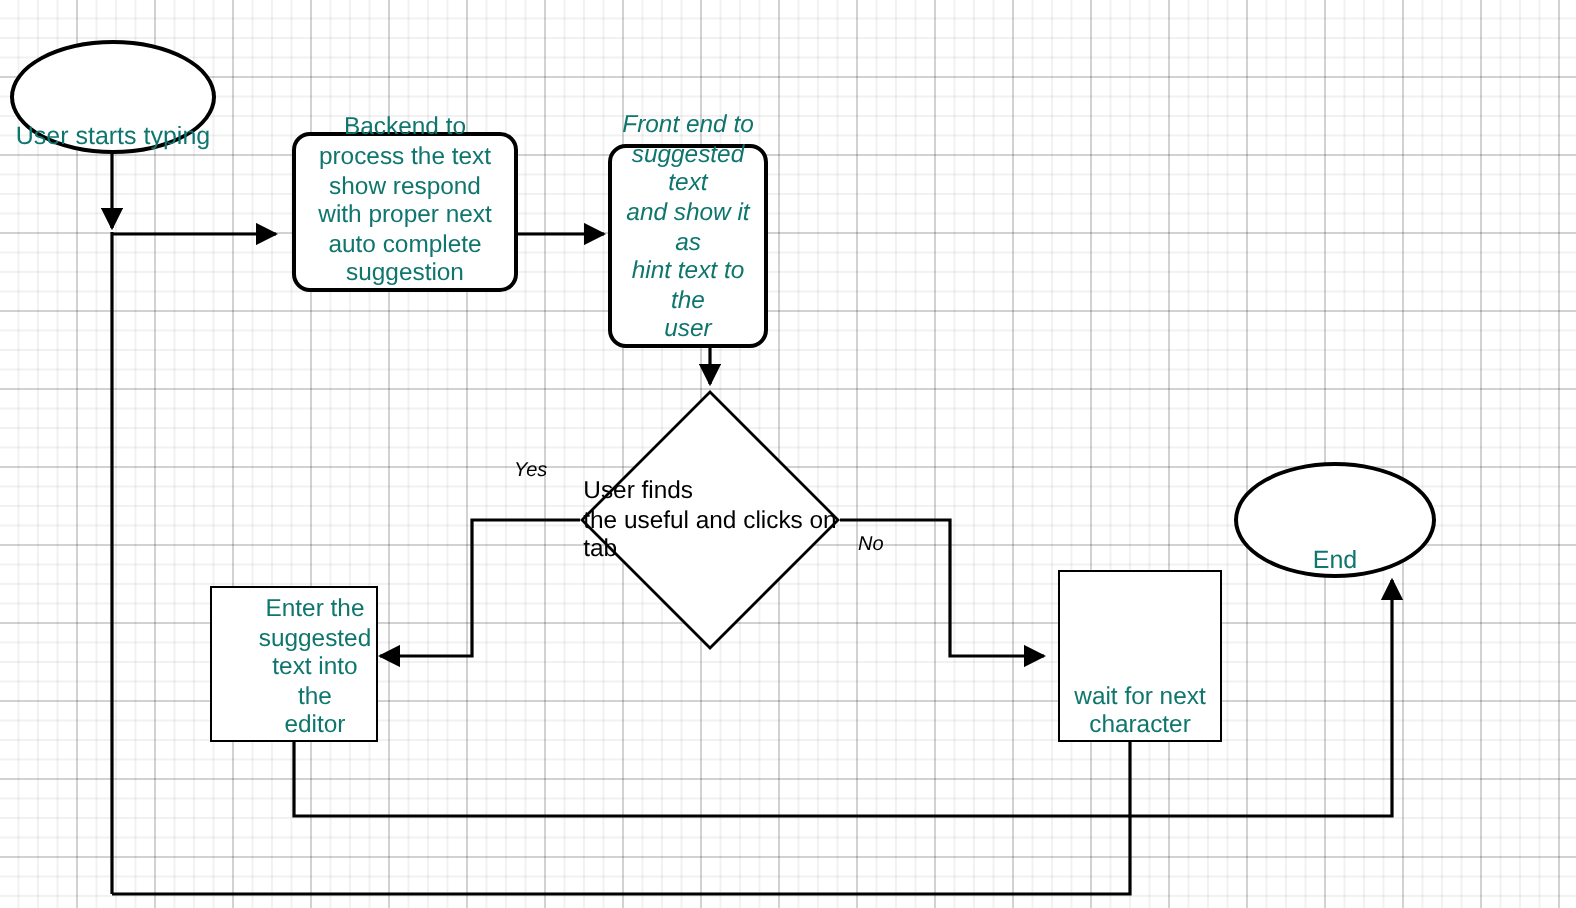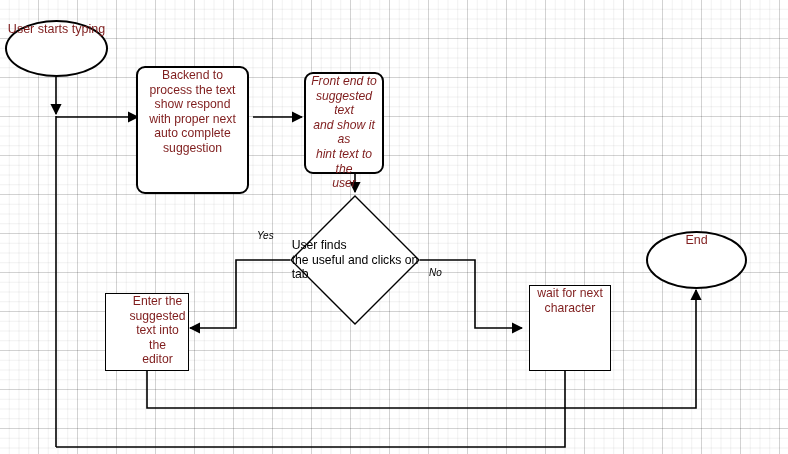--- a/index.html
+++ b/index.html
@@ -31,24 +31,24 @@
     position: absolute;
     left: 0;
     top: 0;
     width: 788px;
     height: 454px;
   }
   .node {
     position: absolute;
     box-sizing: border-box;
     display: flex;
-    align-items: flex-start;
+    align-items: flex-end;
     justify-content: center;
     text-align: center;
-    color: #7f1d1d;
+    color: #0f766e;
     background: #ffffff;
   }
   .node .label {
     display: block;
     width: 100%;
     white-space: pre-line;
   }
   .terminator {
     border: 2.2px solid #000000;
     border-radius: 50%;
@@ -114,21 +114,21 @@
 
     <path d="M 147 371 L 147 408 L 696 408 L 696 290" fill="none" stroke="#000000" stroke-width="1.6" marker-end="url(#arrow)"></path>
 
     <path d="M 565 371 L 565 447 L 56 447" fill="none" stroke="#000000" stroke-width="1.6"></path>
   </svg>
 
   <div class="node terminator" style="left:5px; top:20px; width:103px; height:57px;">
     <span class="label">User  starts typing</span>
   </div>
 
-  <div class="node process-round" style="left:136px; top:66px; width:113px; height:128px;">
+  <div class="node process-round" style="left:146px; top:66px; width:113px; height:80px;">
     <span class="label">Backend to
 process the text
 show respond
 with proper next
 auto complete
 suggestion</span>
   </div>
 
   <div class="node process-round" style="left:304px; top:72px; width:80px; height:102px;font-style:italic;">
     <span class="label">Front end to
@@ -160,17 +160,17 @@
 suggested
 text  into the
 editor</span>
   </div>
 
   <div class="node process-sharp" style="left:529px; top:285px; width:82px; height:86px;">
     <span class="label">wait for next
 character</span>
   </div>
 
-  <div class="node terminator" style="left:646px; top:231px; width:101px; height:58px;">
+  <div class="node terminator" style="left:617px; top:231px; width:101px; height:58px;">
     <span class="label">End</span>
   </div>
 
 </div>
 
 </body></html>

